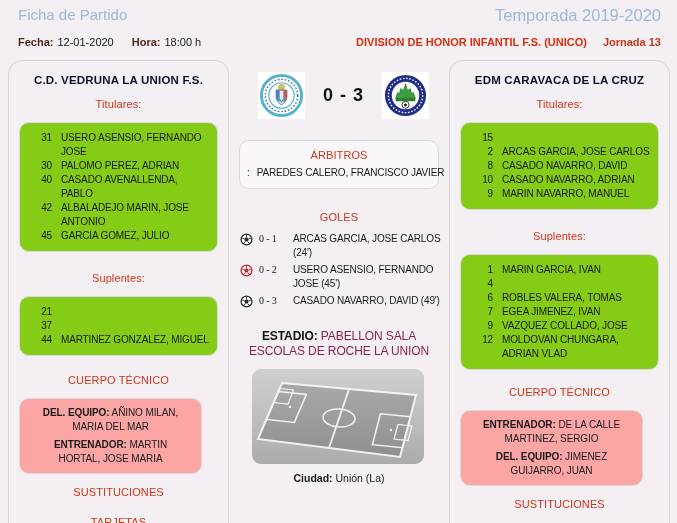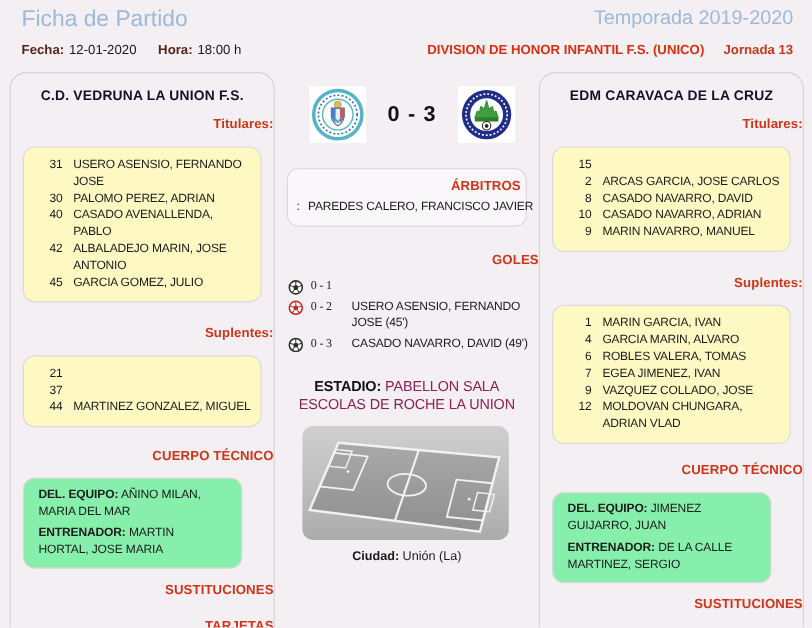--- a/index.html
+++ b/index.html
@@ -7,21 +7,21 @@
     --team_name_dark:#10102a; --division_red:#d92f10;
   }
   *{margin:0;padding:0;box-sizing:border-box;}
   html,body{width:677px;height:523px;}
   body{
     position:relative;overflow:hidden;background:#f3eff2;
     font-family:"Liberation Sans",sans-serif;color:#1a1a1a;
   }
   
   .topbar{position:absolute;left:0;top:6px;width:677px;height:24px;}
-  .page-title{position:absolute;left:18px;top:0;font-size:19px;color:var(--title_blue);}
+  .page-title{position:absolute;left:18px;top:0;font-size:15px;color:var(--title_blue);}
   .season{position:absolute;right:16px;top:0;font-size:16.5px;color:var(--title_blue);}
   .subbar{position:absolute;left:0;top:36px;width:677px;height:16px;font-size:11px;}
   .datetime{position:absolute;left:18px;top:0;white-space:nowrap;}
   .datetime .lbl{font-weight:bold;color:#53261c;}
   .datetime .val{color:#1a1a1a;margin-left:4px;}
   .datetime .gap{display:inline-block;width:18px;}
   .division{position:absolute;right:16px;top:0;white-space:nowrap;font-weight:bold;}
   .division .div-name{color:var(--division_red);}
   .division .jornada{color:#c23a1e;margin-left:16px;}
   
@@ -29,34 +29,34 @@
     position:absolute;top:60px;width:221px;height:490px;
     border:1px solid #d7d2d7;border-radius:14px;padding-top:13px;
   }
   .panel.left{left:8px;}
   .panel.right{left:449px;}
   .team-name{
     text-align:center;font-size:11.5px;font-weight:bold;color:var(--team_name_dark);
     letter-spacing:.2px;margin-bottom:12px;
   }
   .red-h{
-    text-align:right;font-size:11px;font-weight:bold;color:var(--accent_red);
+    text-align:center;font-size:11px;font-weight:normal;color:var(--accent_red);
     margin-top:20px;margin-bottom:12px;letter-spacing:.1px;
   }
   .red-h.first{margin-top:0;}
   .list-box{
-    margin:3px 10px 0 10px;background:#fef9c3;border:1px solid #ddd8dd;
+    margin:3px 10px 0 10px;background:#84cc16;border:1px solid #ddd8dd;
     border-radius:10px;padding:8px 6px 8px 10px;
   }
   .p-row{display:flex;font-size:10px;line-height:14px;letter-spacing:-0.15px;}
   .p-row .num{width:22px;text-align:right;flex:none;}
   .p-row .pname{margin-left:9px;width:152px;}
   .staff-box{
-    margin:4px 26px 0 10px;background:#86efac;border:1px solid #ddd8dd;
-    border-radius:10px;padding:7px 12px 7px 12px;
+    margin:4px 26px 0 10px;background:#fca5a5;border:1px solid #ddd8dd;
+    border-radius:10px;padding:7px 12px 7px 12px;text-align:center;
   }
   .staff-line{font-size:10px;line-height:14px;letter-spacing:-0.1px;}
   .staff-line + .staff-line{margin-top:4px;}
   .staff-line .slbl{font-weight:bold;}
   .red-h.sust{margin-top:12px;}
   .red-h.tarj{margin-top:18px;}
   
   .center{position:absolute;left:229px;top:60px;width:220px;}
   .logos{display:flex;align-items:center;padding-left:29px;margin-top:12px;height:47px;}
   .crest{width:47px;height:47px;background:#fff;flex:none;}
@@ -192,20 +192,21 @@
             <polygon points="12,7.6 16.3,10.8 14.6,15.9 9.4,15.9 7.7,10.8" fill="currentColor"></polygon>
             <g stroke="currentColor" stroke-width="1.6">
               <line x1="12" y1="7.6" x2="12" y2="2.4"></line>
               <line x1="16.3" y1="10.8" x2="21.2" y2="9.2"></line>
               <line x1="14.6" y1="15.9" x2="17.6" y2="20.2"></line>
               <line x1="9.4" y1="15.9" x2="6.4" y2="20.2"></line>
               <line x1="7.7" y1="10.8" x2="2.8" y2="9.2"></line>
             </g>
           </svg></span>
       <span class="gscore">0 - 1</span>
+      <span class="gname">ARCAS GARCIA, JOSE CARLOS (24')</span>
     </div>
     <div class="goal-row">
       <span class="gicon own"><svg viewBox="0 0 24 24" width="13" height="13">
             <circle cx="12" cy="12" r="10" fill="#fff" stroke="currentColor" stroke-width="2.4"></circle>
             <polygon points="12,7.6 16.3,10.8 14.6,15.9 9.4,15.9 7.7,10.8" fill="currentColor"></polygon>
             <g stroke="currentColor" stroke-width="1.6">
               <line x1="12" y1="7.6" x2="12" y2="2.4"></line>
               <line x1="16.3" y1="10.8" x2="21.2" y2="9.2"></line>
               <line x1="14.6" y1="15.9" x2="17.6" y2="20.2"></line>
               <line x1="9.4" y1="15.9" x2="6.4" y2="20.2"></line>
@@ -288,39 +289,38 @@
       </div>
   </div>
   <div class="red-h">Suplentes:</div>
   <div class="list-box">
     <div class="p-row">
         <span class="num">1</span>
         <span class="pname">MARIN GARCIA, IVAN</span>
       </div>
     <div class="p-row">
         <span class="num">4</span>
-        <span class="pname">GARCIA MARIN, ALVARO</span>
       </div>
     <div class="p-row">
         <span class="num">6</span>
         <span class="pname">ROBLES VALERA, TOMAS</span>
       </div>
     <div class="p-row">
         <span class="num">7</span>
         <span class="pname">EGEA JIMENEZ, IVAN</span>
       </div>
     <div class="p-row">
         <span class="num">9</span>
         <span class="pname">VAZQUEZ COLLADO, JOSE</span>
       </div>
     <div class="p-row">
         <span class="num">12</span>
         <span class="pname">MOLDOVAN CHUNGARA, ADRIAN VLAD</span>
       </div>
   </div>
   <div class="red-h" style="margin-top:16px">CUERPO TÉCNICO</div>
   <div class="staff-box">
+    <div class="staff-line"><span class="slbl">ENTRENADOR:</span> <span>DE LA CALLE MARTINEZ, SERGIO</span></div>
     <div class="staff-line"><span class="slbl">DEL. EQUIPO:</span> <span>JIMENEZ GUIJARRO, JUAN</span></div>
-    <div class="staff-line"><span class="slbl">ENTRENADOR:</span> <span>DE LA CALLE MARTINEZ, SERGIO</span></div>
   </div>
   <div class="red-h sust">SUSTITUCIONES</div>
 
 </section>
 
 </body></html>

